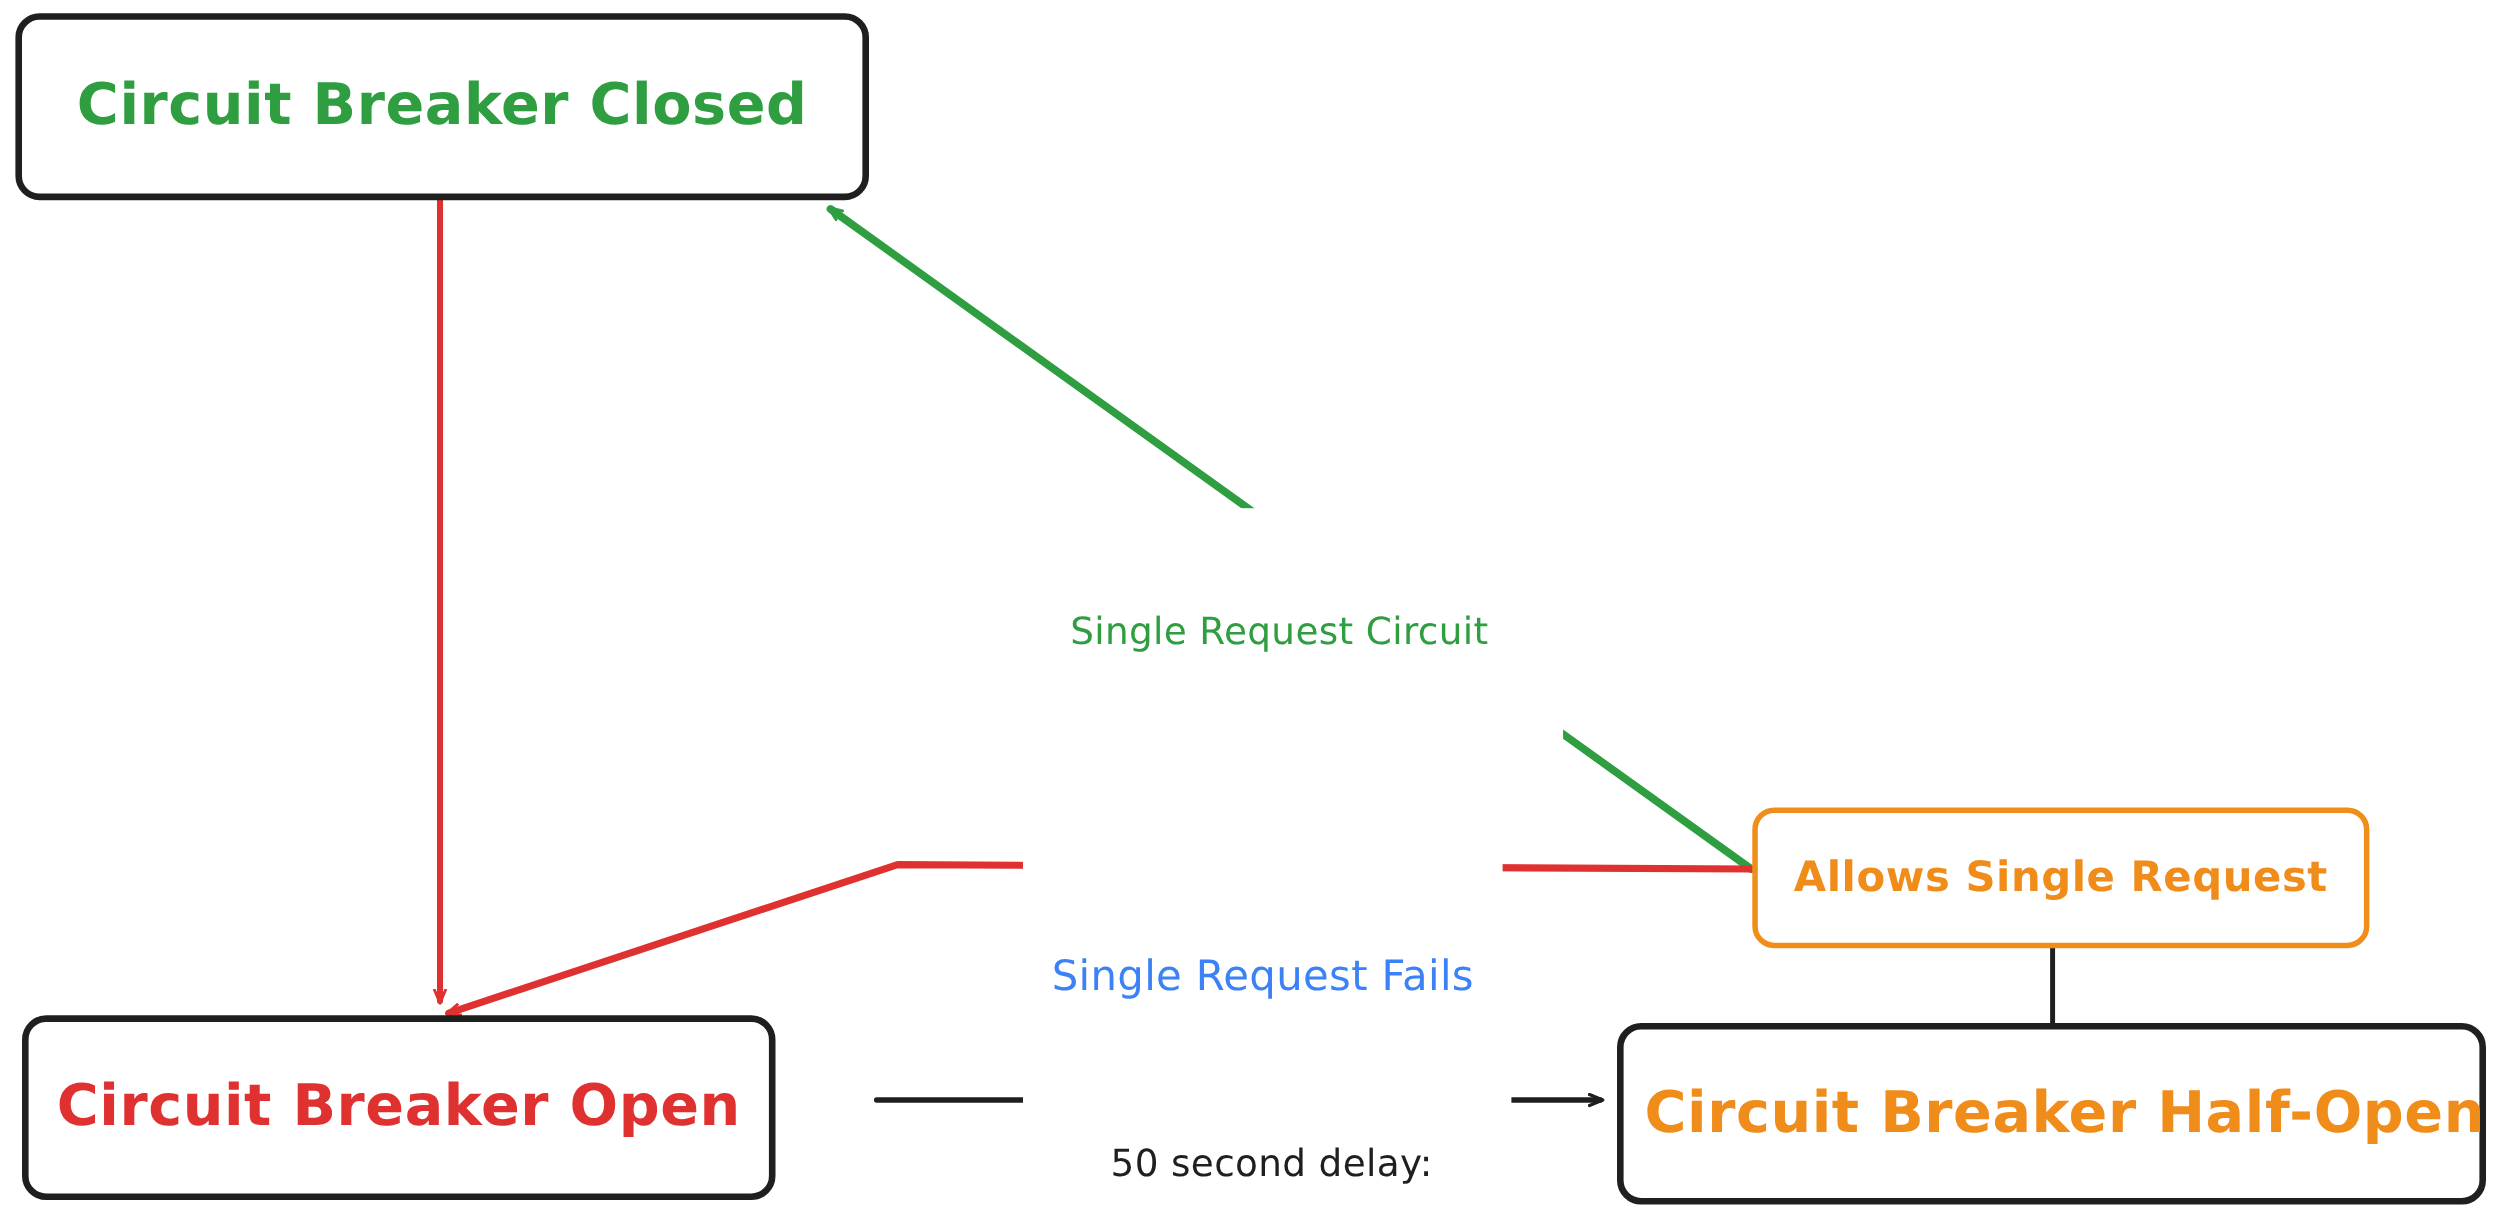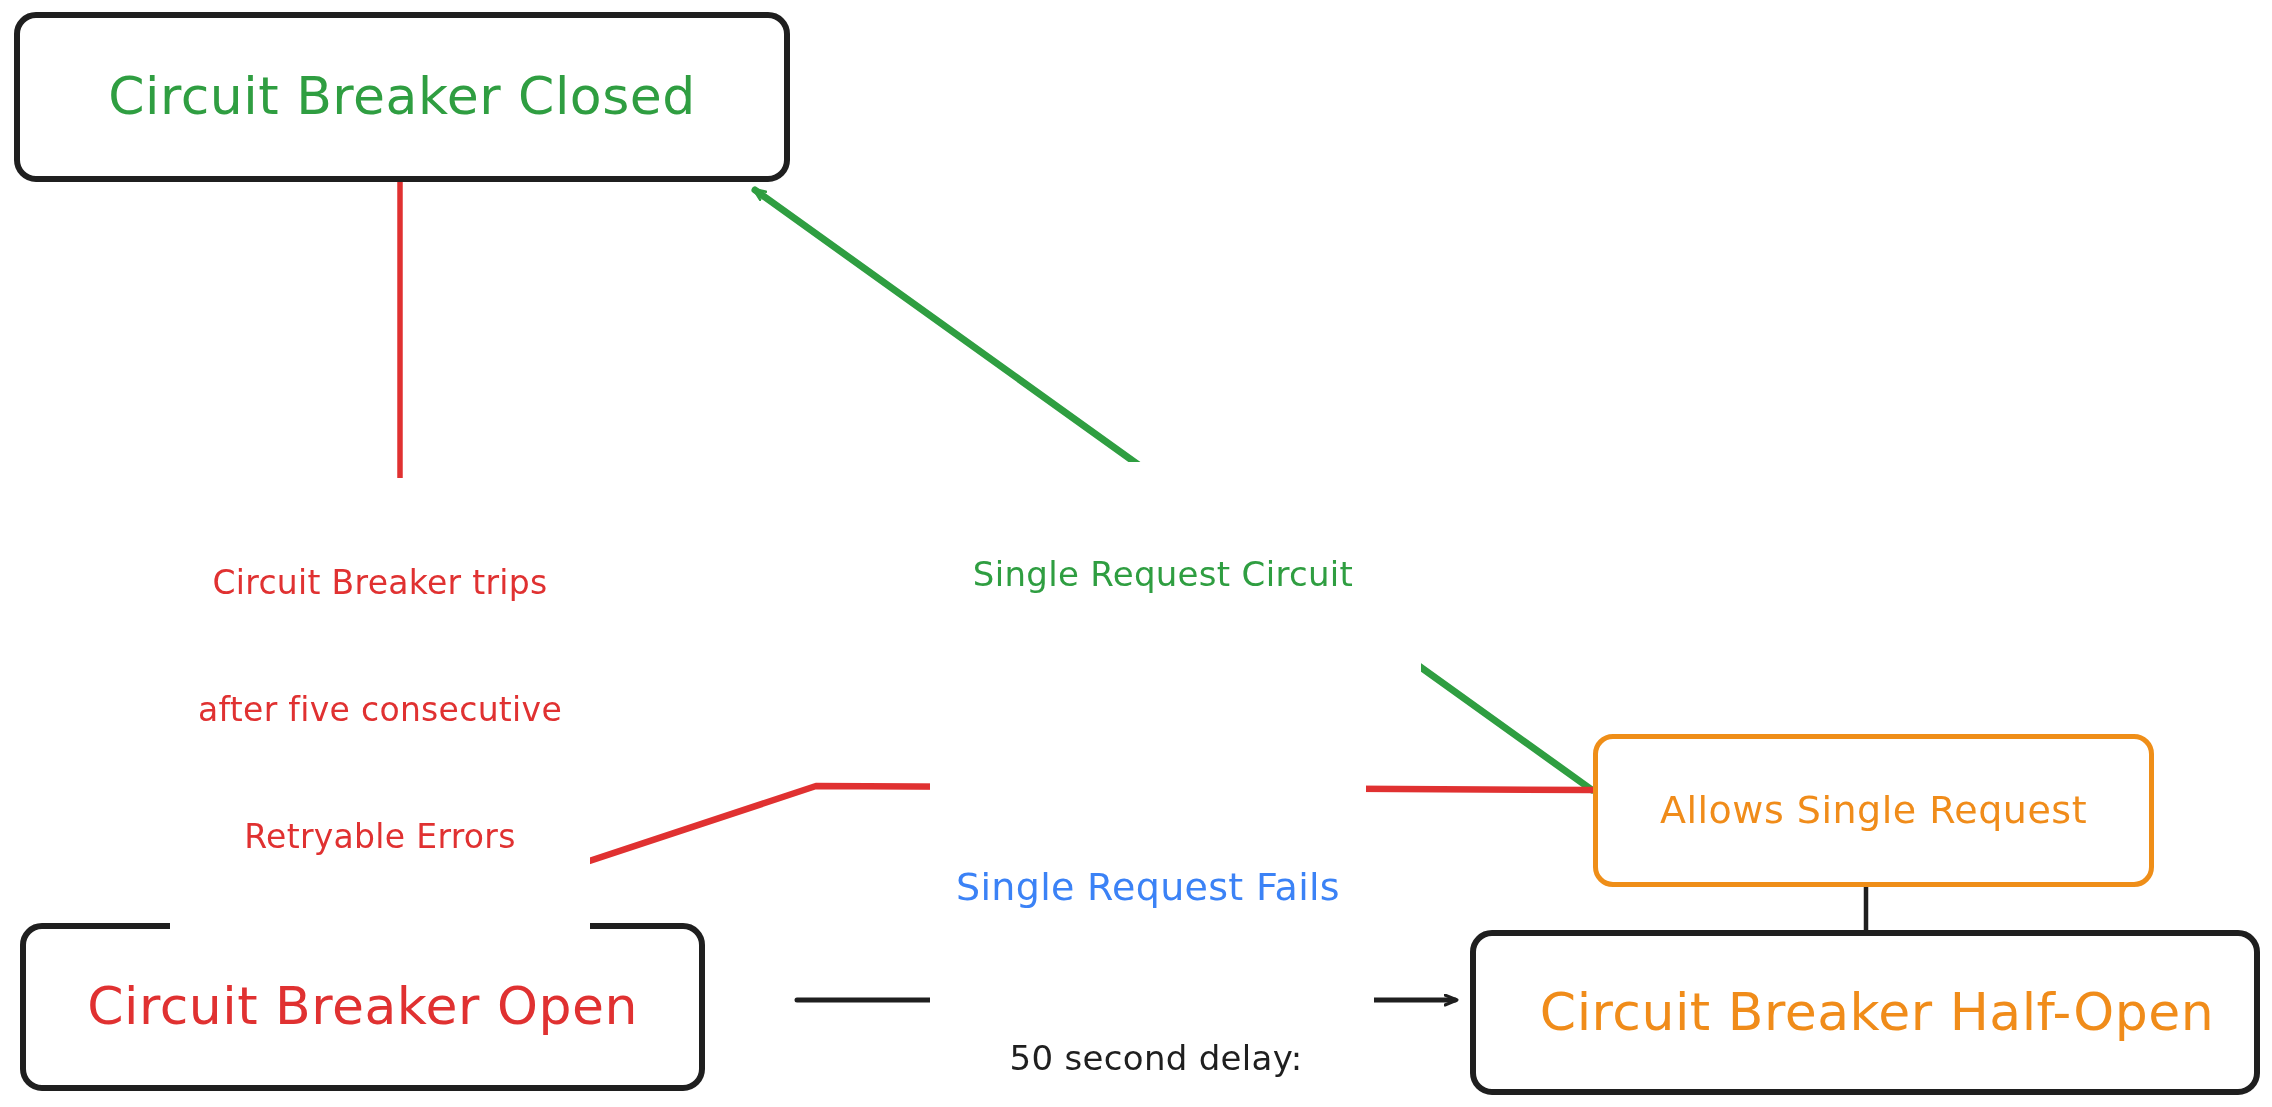--- a/index.html
+++ b/index.html
@@ -30,21 +30,21 @@
     background: #ffffff;
     border-style: solid;
     border-radius: 22px;
     display: flex;
     align-items: center;
     justify-content: center;
     text-align: center;
   }
   .node-label {
     font-family: "DejaVu Sans", sans-serif;
-    font-weight: 400;
+    font-weight: 700;
     letter-spacing: 0.5px;
     line-height: 1.1;
     white-space: nowrap;
   }
   .edge-label {
     position: absolute;
     font-family: "DejaVu Sans", sans-serif;
     text-align: center;
     line-height: 1.28;
     background: #ffffff;
@@ -100,29 +100,24 @@
   </div>
 
   <div class="node-box state-open" style="left:20px; top:923px; width:685px; height:168px;">
     <span class="node-label" style="color:#e03131; font-size:52px;">Circuit Breaker Open</span>
   </div>
 
   <div class="node-box state-halfopen" style="left:1470px; top:930px; width:790px; height:165px;padding-left:24px;">
     <span class="node-label" style="color:#f08c1a; font-size:52px;">Circuit Breaker Half-Open</span>
   </div>
 
-  <div class="node-box state-allows" style="left:1593px; top:734px; width:561px; height:153px;">
+  <div class="node-box state-allows" style="left:1593px; top:734px; width:561px; height:128px;">
     <span class="node-label" style="color:#f08c1a; font-size:38px;">Allows Single Request</span>
   </div>
 
-  <div class="edge-label" style="left:170px; top:478px; width:420px; color:#e03131; font-size:33px;">
-    <div>Circuit Breaker trips</div>
-    <div>after five consecutive</div>
-    <div>Retryable Errors</div>
-  </div>
 
   <div class="edge-label" style="left:905px; top:462px; width:500px; color:#2f9e41; font-size:34px; padding:4px 8px;">
     <div>Single Request Circuit</div>
   </div>
 
   <div class="edge-label" style="left:930px; top:763px; width:420px; color:#3b82f6; font-size:38px; padding:3px 8px;">
     <div>Single Request Fails</div>
   </div>
 
   <div class="edge-label" style="left:938px; top:948px; width:420px; color:#1f1f1f; font-size:34px; padding:2px 8px;">

